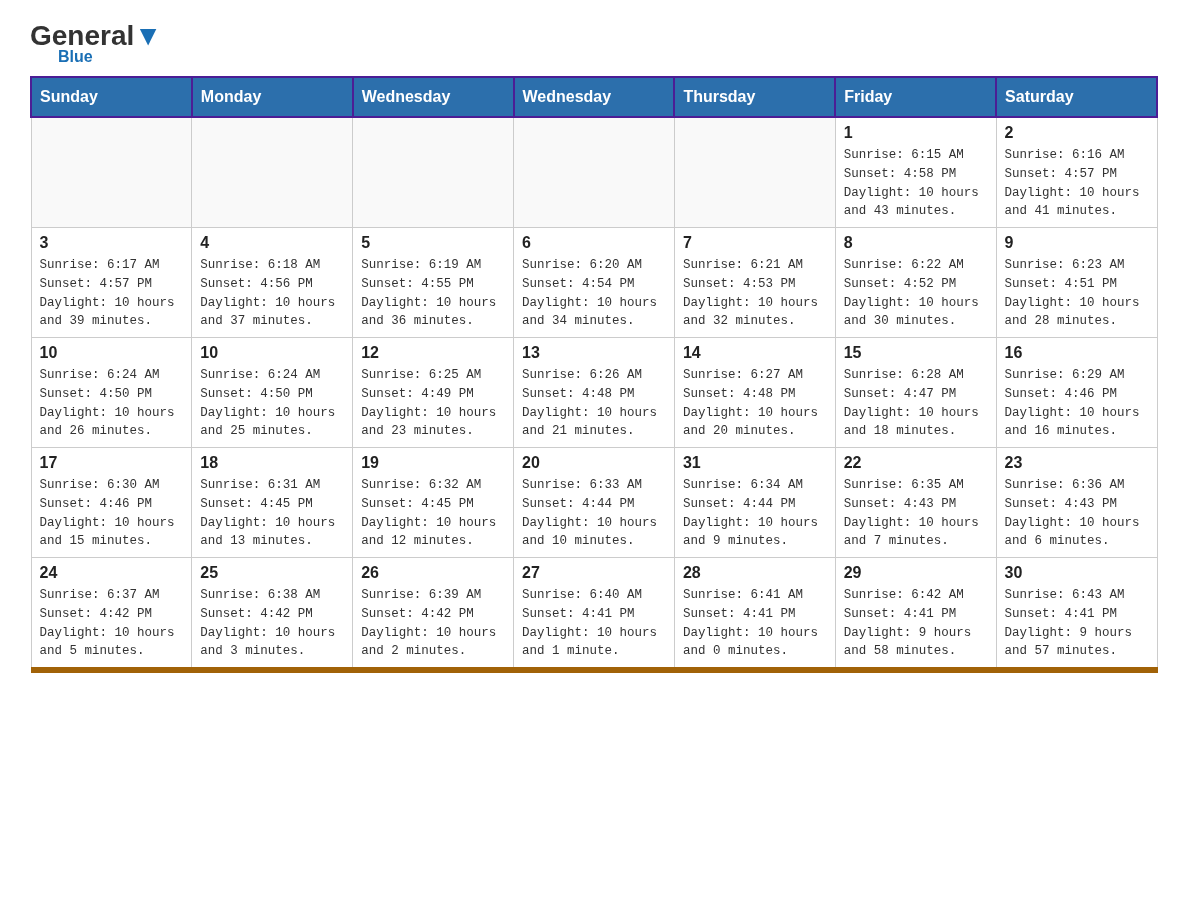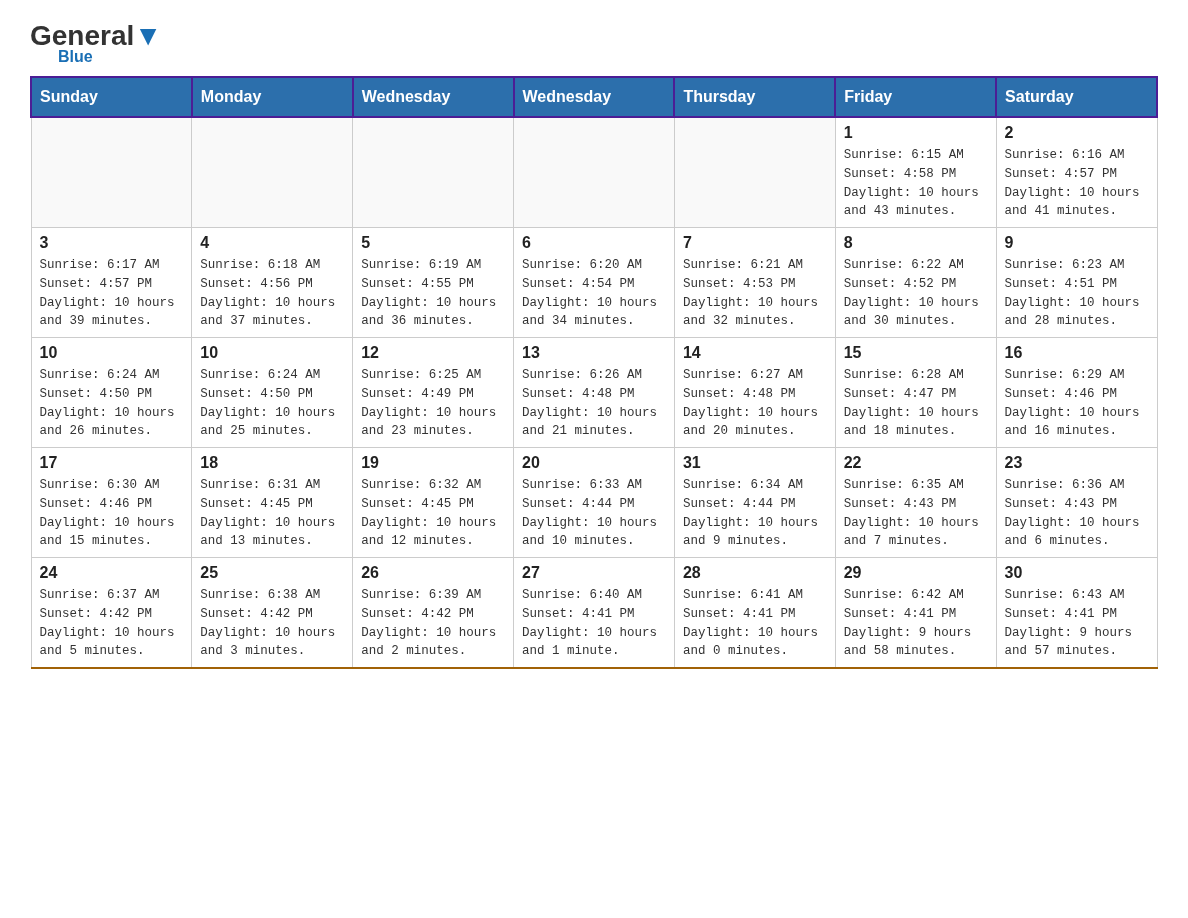--- a/index.html
+++ b/index.html
@@ -86,21 +86,21 @@
       line-height: 1.5;
       font-family: Liberation Mono, monospace;
     }
     .empty-cell {
       background: #f9f9f9;
     }
     tr td {
       border-bottom: 2px solid #2c6fac;
     }
     tr:last-child td {
-      border-bottom: 2px solid #a16207;
+      border-bottom: 6px solid #a16207;
     }
   </style>
 </head>
 <body>
 
 <div class="header">
   <div class="logo">
     <div>
       <span class="logo-general">General<span>▼</span></span>
     </div>

